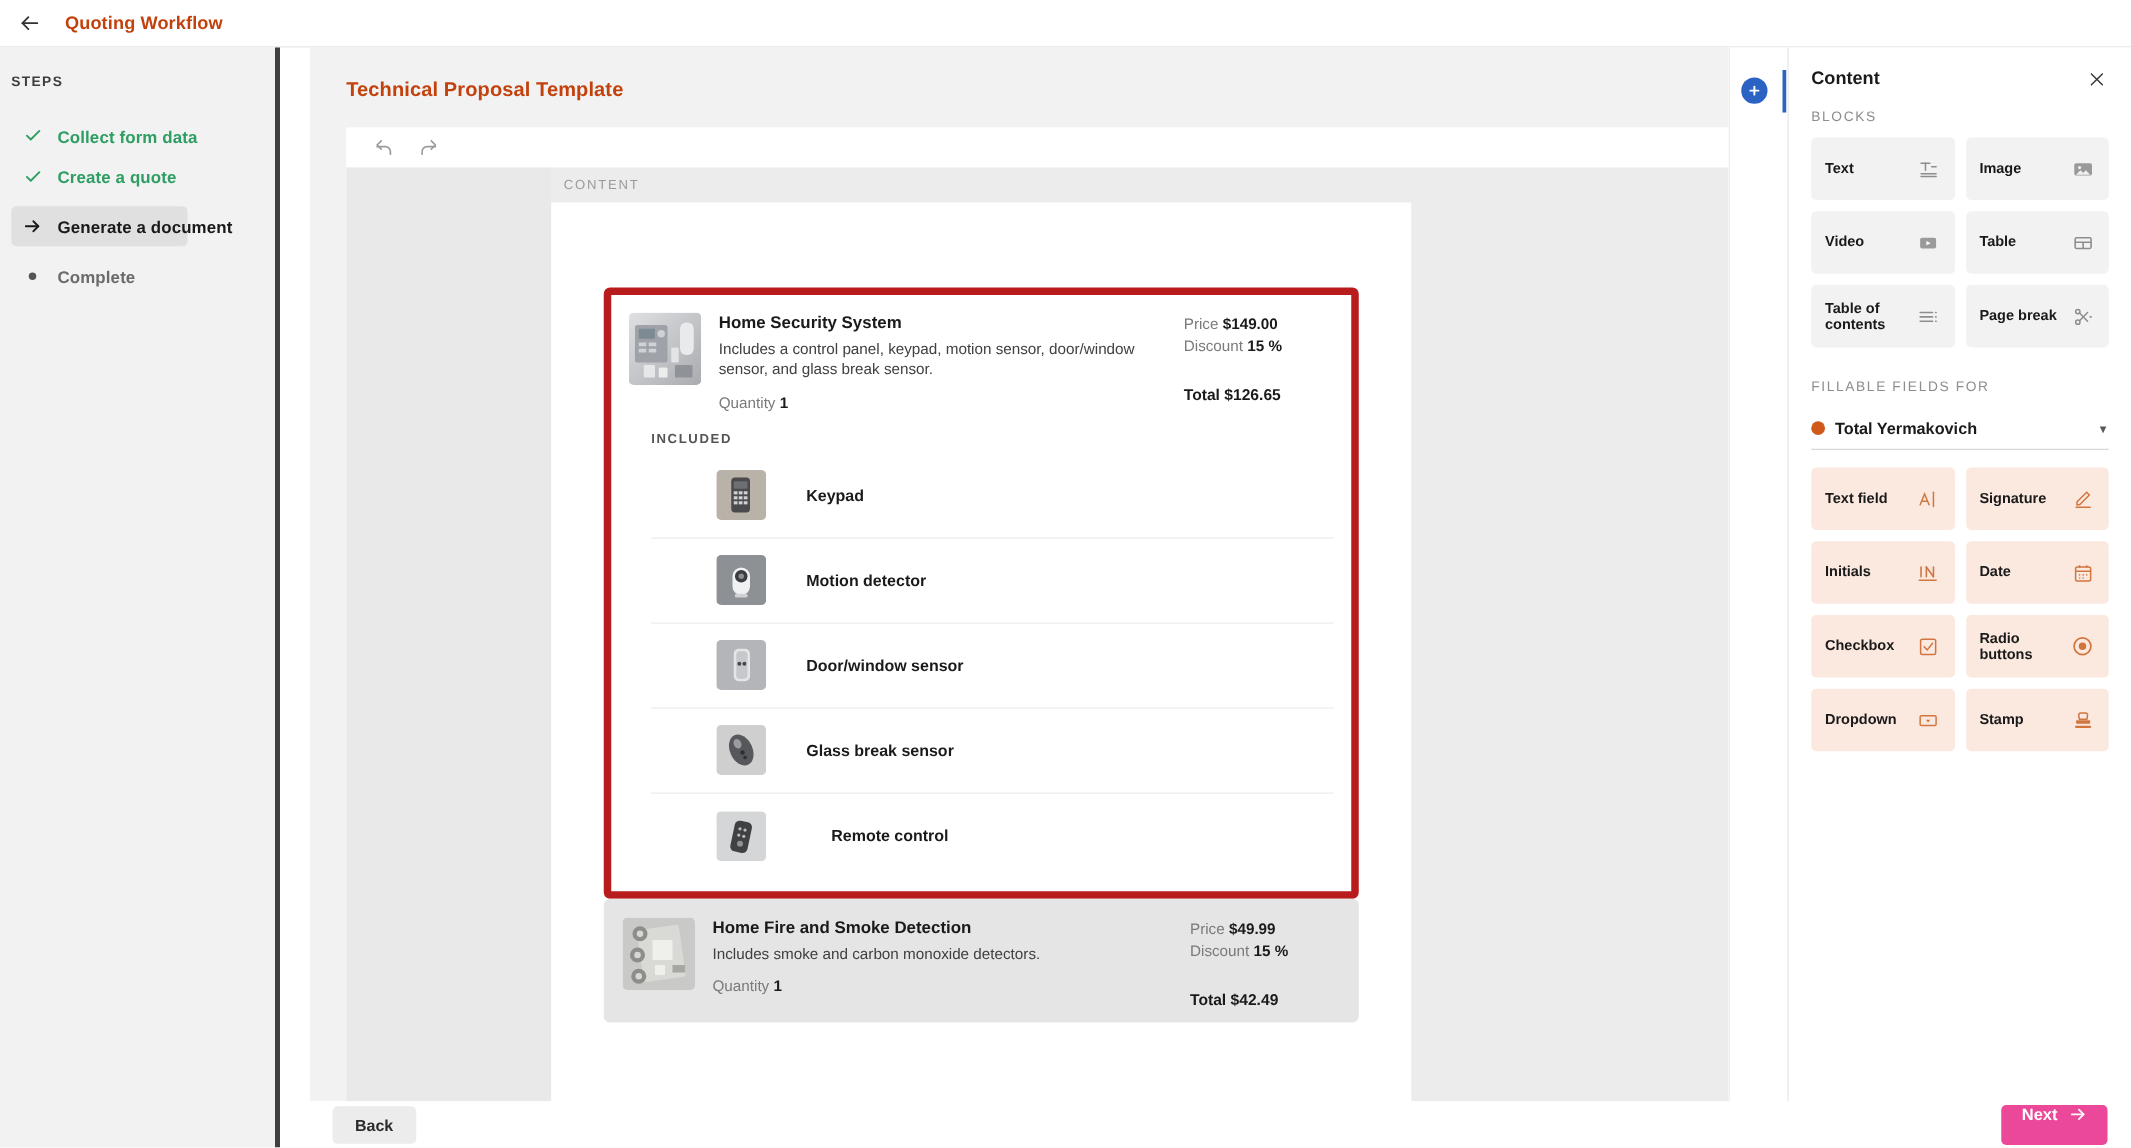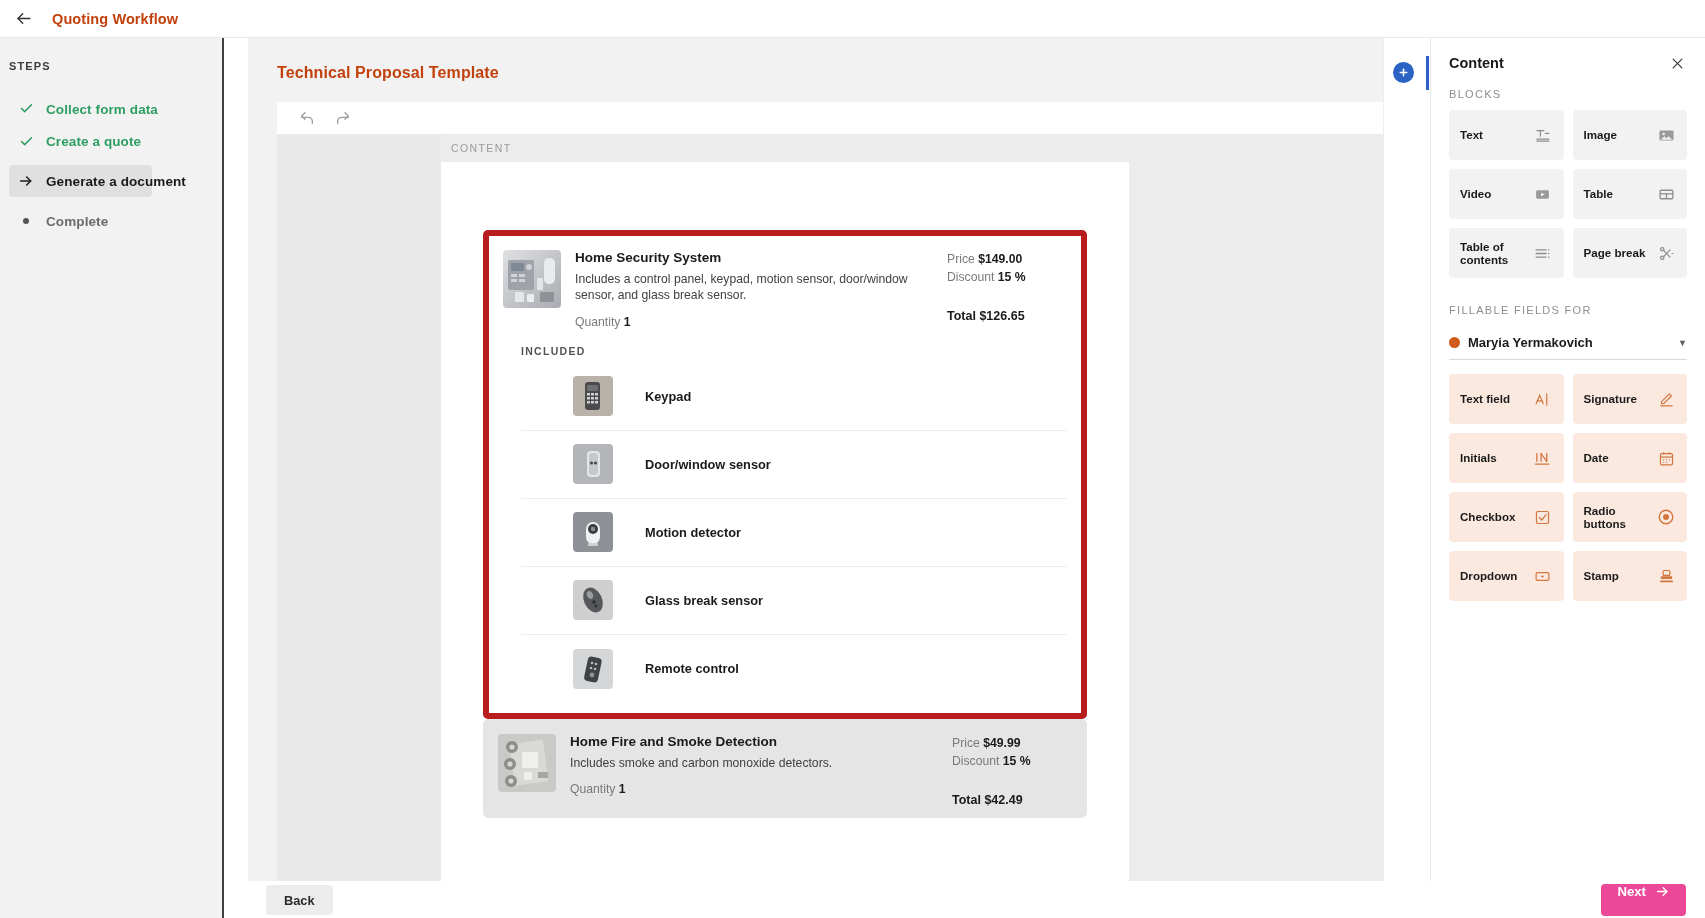--- a/index.html
+++ b/index.html
@@ -23,21 +23,21 @@
     cursor: pointer; color: #333;
   }
   .topbar-title {
     font-size: 14.5px; font-weight: bold; color: #c2410c;
     margin-left: 12px; letter-spacing: .1px;
   }
 
   
   .sidebar {
     position: absolute; left: 0; top: 38px; width: 224px; height: 880px;
-    background: #f2f2f2; border-right: 2px solid #404040;
+    background: #f2f2f2; border-right: 4px solid #404040;
   }
   .steps-label {
     font-size: 11px; font-weight: bold; color: #3d3d3d;
     letter-spacing: 1.1px; margin: 22px 0 0 9px;
   }
   .step {
     display: flex; align-items: center; height: 32px;
     margin: 0 70px 0 9px; padding: 0 8px 0 6px;
     border-radius: 4px; cursor: pointer; white-space: nowrap;
   }
@@ -122,21 +122,21 @@
 
   .included-wrap { padding: 0 14px 10px 14px; }
   .included-label {
     font-size: 10.5px; font-weight: bold; letter-spacing: 1.3px;
     color: #545454; margin: 6px 0 6px 18px;
   }
   .inc-row {
     display: flex; align-items: center; height: 68px;
     margin-left: 18px; border-bottom: 1px solid #ededed;
   }
-  .inc-row:last-child { border-bottom: none; }
+  .inc-row:last-child { border-bottom: none; gap: 20px; }
   .inc-thumb {
     width: 40px; height: 40px; flex: 0 0 40px; border-radius: 4px;
     overflow: hidden; margin-left: 52px; margin-right: 32px;
   }
   .inc-thumb svg { display: block; width: 100%; height: 100%; }
   .inc-name { font-size: 12.8px; font-weight: bold; color: #1a1a1a; }
 
   .prod-card2 {
     margin: 0 42px; border: 1px solid #e6e6e6; border-top: 1px solid #e6e6e6;
     border-radius: 5px; background: #e5e5e5;
@@ -373,41 +373,41 @@
                       <rect x="18" y="25" width="3" height="2.5" fill="#cfd0d2"></rect>
                       <rect x="22" y="25" width="3" height="2.5" fill="#cfd0d2"></rect>
                     </svg>
                 </div>
                 <div class="inc-name">Keypad</div>
               </div>
 
               <div class="inc-row">
                 <div class="inc-thumb">
                   <svg viewBox="0 0 40 40">
+                      <rect width="40" height="40" fill="#8d9094"></rect>
+                      <rect x="13" y="10" width="14" height="22" rx="7" fill="#f0f1f2"></rect>
+                      <circle cx="20" cy="17" r="5" fill="#3a3c3f"></circle>
+                      <circle cx="20" cy="17" r="2.2" fill="#8b8e92"></circle>
+                      <rect x="15" y="31" width="10" height="3" rx="1" fill="#cfd1d3"></rect>
+                    </svg>
+                </div>
+                <div class="inc-name">Motion detector</div>
+              </div>
+
+              <div class="inc-row">
+                <div class="inc-thumb">
+                  <svg viewBox="0 0 40 40">
                       <rect width="40" height="40" fill="#b3b5b8"></rect>
                       <rect x="14" y="7" width="13" height="26" rx="4" fill="#e4e5e7"></rect>
                       <rect x="16" y="9" width="9" height="22" rx="3" fill="#c6c8cb"></rect>
                       <circle cx="18.5" cy="19" r="1.6" fill="#46484b"></circle>
                       <circle cx="22.5" cy="19" r="1.6" fill="#46484b"></circle>
                     </svg>
                 </div>
                 <div class="inc-name">Door/window sensor</div>
-              </div>
-
-              <div class="inc-row">
-                <div class="inc-thumb">
-                  <svg viewBox="0 0 40 40">
-                      <rect width="40" height="40" fill="#8d9094"></rect>
-                      <rect x="13" y="10" width="14" height="22" rx="7" fill="#f0f1f2"></rect>
-                      <circle cx="20" cy="17" r="5" fill="#3a3c3f"></circle>
-                      <circle cx="20" cy="17" r="2.2" fill="#8b8e92"></circle>
-                      <rect x="15" y="31" width="10" height="3" rx="1" fill="#cfd1d3"></rect>
-                    </svg>
-                </div>
-                <div class="inc-name">Motion detector</div>
               </div>
 
               <div class="inc-row">
                 <div class="inc-thumb">
                   <svg viewBox="0 0 40 40">
                       <rect width="40" height="40" fill="#cfcfcf"></rect>
                       <ellipse cx="20" cy="20" rx="9" ry="13" transform="rotate(-25 20 20)" fill="#56585b"></ellipse>
                       <ellipse cx="17" cy="15" rx="3" ry="4" transform="rotate(-25 17 15)" fill="#9a9da0"></ellipse>
                       <circle cx="21" cy="22" r="1.8" fill="#2d2f31"></circle>
                       <circle cx="23" cy="26" r="1.4" fill="#2d2f31"></circle>
@@ -569,21 +569,21 @@
               <line x1="20" y1="12" x2="21" y2="12"></line>
             </svg>
         </span>
       </div>
     </div>
 
     <div class="sect-label ff-label">FILLABLE FIELDS FOR</div>
 
     <div class="recip">
       <span class="recip-dot"></span>
-      <span class="recip-name">Maryia Yermakovich</span>
+      <span class="recip-name">Total Yermakovich</span>
       <span class="caret">▼</span>
     </div>
 
     <div class="tile-grid">
       <div class="tile field">
         <span class="tile-label">Text field</span>
         <span class="tile-icon">
           <svg width="17" height="17" viewBox="0 0 24 24" fill="none" stroke="currentColor" stroke-width="1.7" stroke-linecap="round">
               <path d="M3 18L8 6l5 12"></path>
               <line x1="4.8" y1="14" x2="11.2" y2="14"></line>

